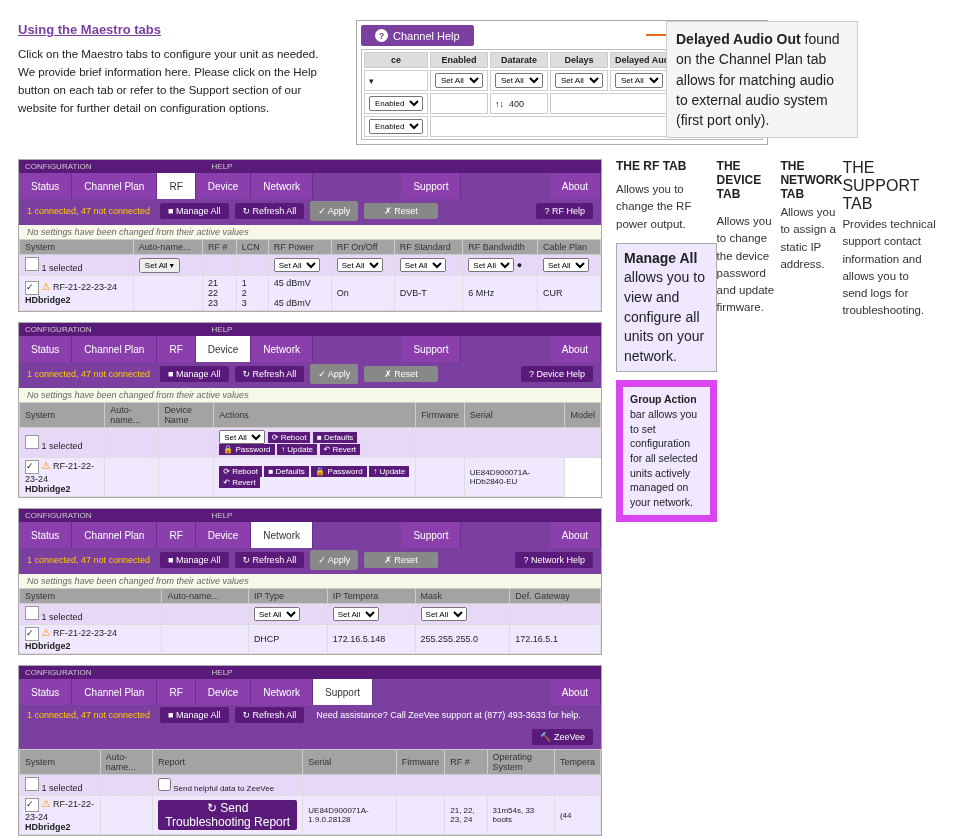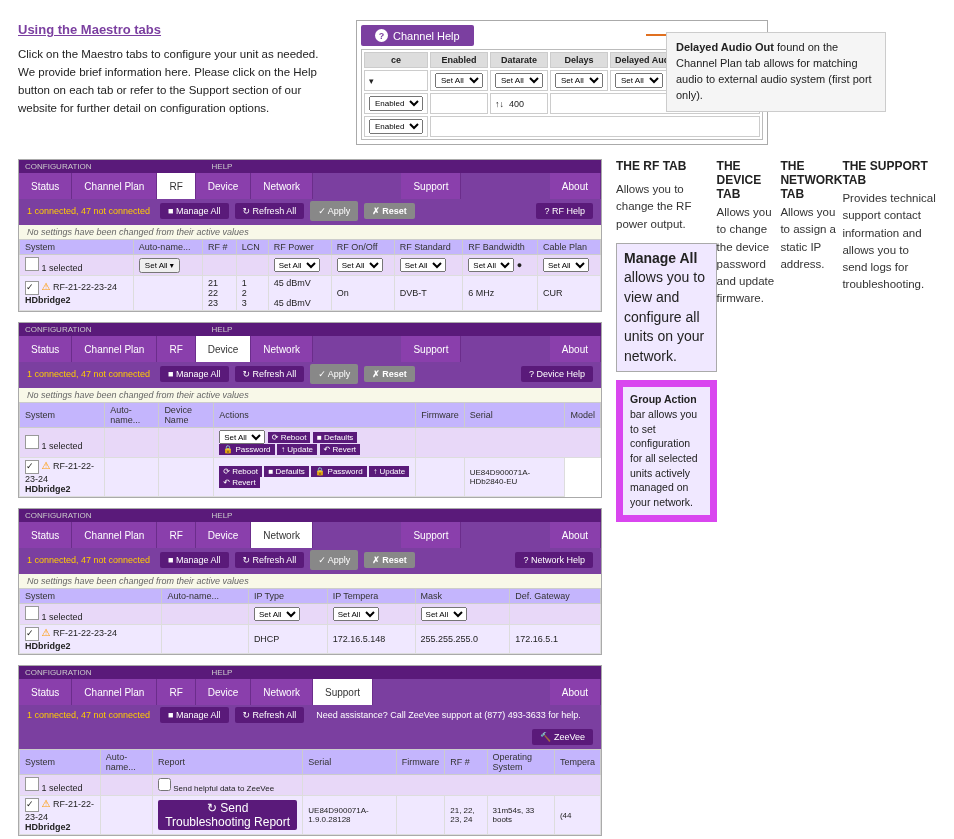--- a/index.html
+++ b/index.html
@@ -144,25 +144,24 @@
       border: none;
       padding: 5px 8px;
       font-size: 9px;
       cursor: pointer;
       border-radius: 2px;
     }
     .reset-btn {
       background: #888;
       color: #fff;
       border: none;
-      padding: 3px 8px;
+      padding: 3px 20px;
       font-size: 9px;
       cursor: pointer;
       border-radius: 2px;
-      font-weight: bold;
     }
     .help-btn-small {
       background: #5a1a7a;
       color: #fff;
       border: none;
       padding: 3px 8px;
       font-size: 9px;
       cursor: pointer;
       border-radius: 2px;
       margin-left: auto;
@@ -176,21 +175,21 @@
       font-size: 9px;
       padding: 2px 8px;
       font-style: italic;
     }
     .data-table {
       width: 100%;
       border-collapse: collapse;
       font-size: 9px;
     }
     .data-table th {
-      background: #c4b5fd;
+      background: #a3a3a3;
       border: 1px solid #ccc;
       padding: 2px 5px;
       text-align: left;
       font-weight: normal;
       color: #333;
     }
     .data-table td {
       border: 1px solid #ddd;
       padding: 2px 5px;
       vertical-align: middle;
@@ -299,21 +298,21 @@
             </tr>
             <tr>
               <td><select><option>Enabled</option></select></td>
               <td colspan="5"></td>
             </tr>
           </tbody>
         </table>
       </div>
 
       
-      <div style="position:absolute; top:12px; left:310px; width:220px; background:#f5f5f5; border:1px solid #ccc; padding:7px 9px; font-size:11px; line-height:1.45;">
+      <div style="position:absolute; top:1px; left:310px; width:192px; background:#f5f5f5; border:1px solid #ccc; padding:7px 9px; font-size:14px; line-height:1.45;">
         <b>Delayed Audio Out</b><span> found on the Channel Plan tab allows for matching audio to external audio system (first port only).</span>
       </div>
       
       <div style="position:absolute; top:14px; left:290px; width:20px; height:2px; background:#e07020;"></div>
     </div>
   </div>
 
   <div class="screens-and-labels">
     <div style="width:584px; flex-shrink:0;">
 
@@ -586,31 +585,31 @@
         <p style="font-size:11.5px;line-height:1.5;color:#333;margin-top:8px;">Allows you to change the RF power output.</p>
         <div style="margin-top:10px;background:#f0e8ff;border:1px solid #aaa;padding:5px 7px;font-size:14px;line-height:1.4;">
           <b>Manage All</b> allows you to view and configure all units on your network.
         </div>
         <div style="margin-top:8px;background:#f0e8ff;border:7px solid #d946ef;padding:5px 7px;font-size:10.5px;line-height:1.4;">
           <b>Group Action</b> bar allows you to set configuration for all selected units actively managed on your network.
         </div>
       </div>
 
       <div style="margin-bottom:44px;">
-        <div style="font-weight:bold;font-size:12px;color:#222;margin-bottom:3px;">THE DEVICE TAB</div>
+        <div style="font-weight:bold;font-size:12px;color:#222;margin-bottom:12px;">THE DEVICE TAB</div>
         <p style="font-size:11.5px;line-height:1.5;color:#333;">Allows you to change the device password and update firmware.</p>
       </div>
 
       <div style="margin-bottom:44px;">
         <div style="font-weight:bold;font-size:12px;color:#222;margin-bottom:3px;">THE NETWORK TAB</div>
         <p style="font-size:11.5px;line-height:1.5;color:#333;">Allows you to assign a static IP address.</p>
       </div>
 
       <div style="margin-bottom:0;">
-        <div style="font-weight:bold;font-size:12px;color:#222;margin-bottom:3px;">THE SUPPORT TAB</div>
+        <div style="font-weight:normal;font-size:16px;color:#222;margin-bottom:3px;">THE SUPPORT TAB</div>
         <p style="font-size:11.5px;line-height:1.5;color:#333;">Provides technical support contact information and allows you to send logs for troubleshooting.</p>
       </div>
 
     </div>
   </div>
 
   <div class="page-footer">
     <span class="footer-text">HDbridge 2840-EU Configuration Guide</span>
     <span class="footer-text">|</span>
     <span class="footer-text">Page 9</span>

